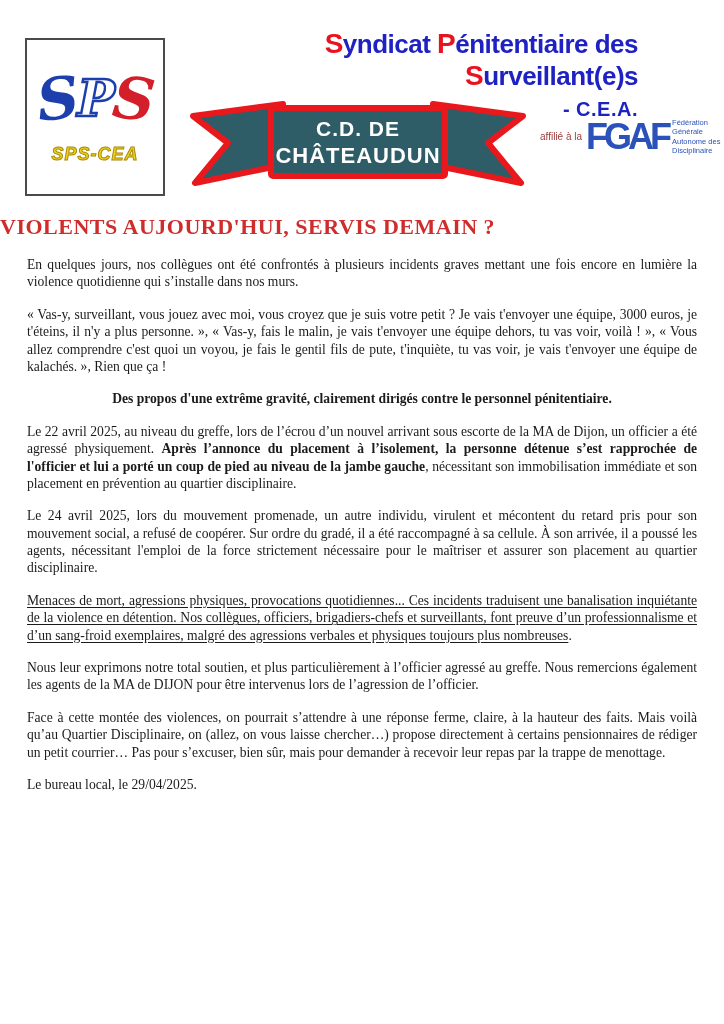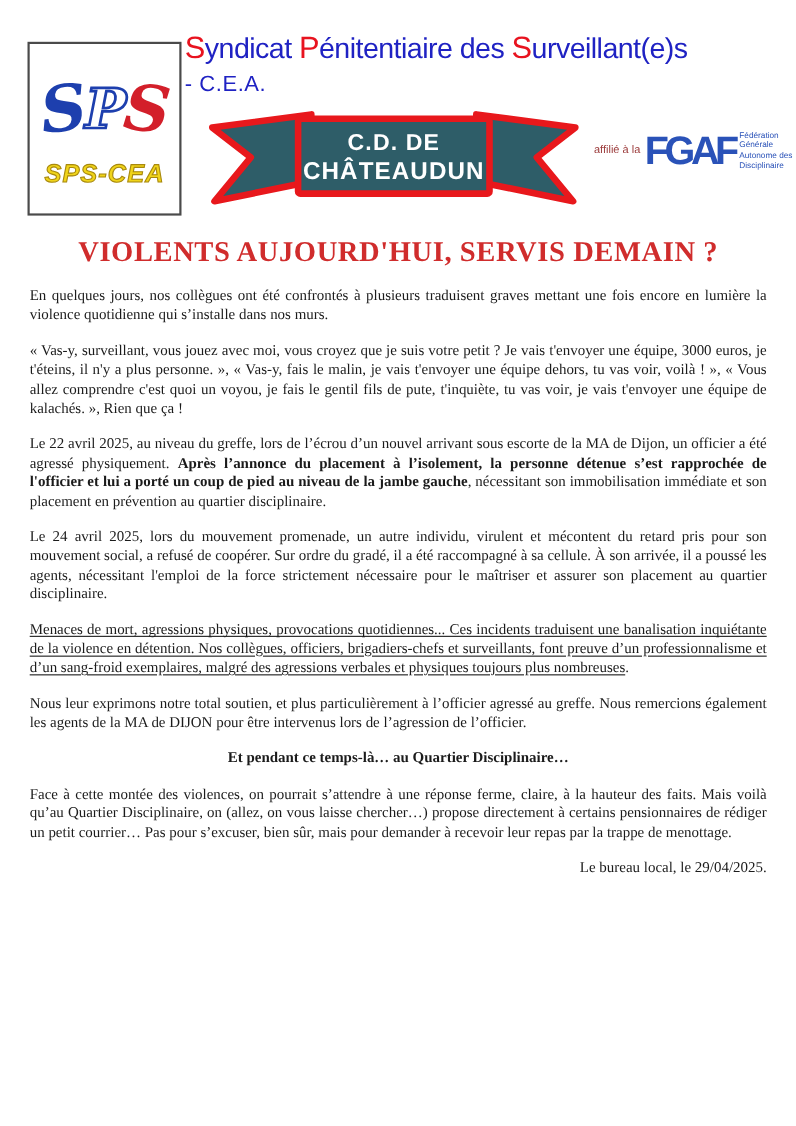--- a/index.html
+++ b/index.html
@@ -32,30 +32,30 @@
   }
   .sps-letters span { display:inline-block; }
   .sps-s1 { color:#1d3fae; transform:rotate(-6deg); }
   .sps-p  { color:#ffffff; -webkit-text-stroke:2.5px #1d3fae;
             text-shadow:0 0 1px #1d3fae; font-size:50px; transform:translateY(-3px); }
   .sps-s2 { color:#d31f2a; transform:rotate(6deg); }
   .sps-caption {
     margin-top:16px;
     font-family:"Liberation Sans", sans-serif;
     font-weight:bold; font-style:italic;
-    font-size:23px; letter-spacing:1px;
+    font-size:18px; letter-spacing:1px;
     color:#f0d419;
     -webkit-text-stroke:1px #a8890e;
   }
 
   .org-title {
     position:absolute; left:168px; top:28px; width:470px;
-    text-align:left;
+    text-align:right;
     font-family:"Liberation Sans", sans-serif;
-    font-weight:normal;
+    font-weight:bold;
   }
   .org-line1 { font-size:26px; color:#1f22c3; letter-spacing:-0.5px; }
   .org-line1 .cap { color:#e8131f; font-size:28px; }
   .org-line2 { font-size:20px; color:#1f22c3; margin-top:6px; letter-spacing:0.5px; }
 
   .ribbon { position:absolute; left:183px; top:86px; width:350px; height:112px; }
   .ribbon text {
     font-family:"Liberation Sans", sans-serif;
     font-weight:bold; fill:#ffffff; letter-spacing:1px;
   }
@@ -68,35 +68,35 @@
   .fgaf-affil { font-size:10px; font-weight:normal; color:#9b3a3a; white-space:nowrap; }
   .fgaf-acronym {
     font-size:36px; font-weight:bold; color:#2a52b8;
     letter-spacing:-4px; line-height:0.9;
   }
   .fgaf-name { font-size:7.5px; color:#2a52b8; line-height:1.25; }
 
   
   .doc-title {
     margin-top:12px;
-    text-align:center;
-    font-size:26px; font-weight:bold;
+    text-align:left;
+    font-size:22px; font-weight:bold;
     color:#d02c2c;
     letter-spacing:0.5px;
   }
   .content {
     padding:16px 27px 0 27px;
     font-size:13.6px; line-height:1.28;
     text-align:justify;
   }
   .content p { margin-bottom:15px; }
   .center-bold { text-align:center; font-weight:bold; }
   .bold { font-weight:bold; }
   .underlined { text-decoration:underline; text-underline-offset:2px; }
-  .signature { text-align:right; margin-top:14px; }
+  .signature { text-align:left; margin-top:14px; }
 </style>
 </head>
 <body>
 
 <div class="page">
 
   <div class="header">
 
     <div class="sps-logo">
       <div class="sps-letters">
@@ -129,24 +129,24 @@
         <span>Autonome des</span><br>
         <span>Disciplinaire</span>
       </span>
     </div>
 
   </div>
 
   <h1 class="doc-title">VIOLENTS AUJOURD'HUI, SERVIS DEMAIN ?</h1>
 
   <div class="content">
-    <p>En quelques jours, nos collègues ont été confrontés à plusieurs traduisent graves mettant une fois encore en lumière la violence quotidienne qui s’installe dans nos murs.</p>
+    <p>En quelques jours, nos collègues ont été confrontés à plusieurs incidents graves mettant une fois encore en lumière la violence quotidienne qui s’installe dans nos murs.</p>
     <p>« Vas-y, surveillant, vous jouez avec moi, vous croyez que je suis votre petit ? Je vais t'envoyer une équipe, 3000 euros, je t'éteins, il n'y a plus personne. », « Vas-y, fais le malin, je vais t'envoyer une équipe dehors, tu vas voir, voilà ! », « Vous allez comprendre c'est quoi un voyou, je fais le gentil fils de pute, t'inquiète, tu vas voir, je vais t'envoyer une équipe de kalachés. », Rien que ça !</p>
+    <p class="center-bold">Des propos d'une extrême gravité, clairement dirigés contre le personnel pénitentiaire.</p>
     <p><span>Le 22 avril 2025, au niveau du greffe, lors de l’écrou d’un nouvel arrivant sous escorte de la MA de Dijon, un officier a été agressé physiquement. </span><span class="bold">Après l’annonce du placement à l’isolement, la personne détenue s’est rapprochée de l'officier et lui a porté un coup de pied au niveau de la jambe gauche</span><span>, nécessitant son immobilisation immédiate et son placement en prévention au quartier disciplinaire.</span></p>
     <p>Le 24 avril 2025, lors du mouvement promenade, un autre individu, virulent et mécontent du retard pris pour son mouvement social, a refusé de coopérer. Sur ordre du gradé, il a été raccompagné à sa cellule. À son arrivée, il a poussé les agents, nécessitant l'emploi de la force strictement nécessaire pour le maîtriser et assurer son placement au quartier disciplinaire.</p>
     <p><span class="underlined">Menaces de mort, agressions physiques, provocations quotidiennes... Ces incidents traduisent une banalisation inquiétante de la violence en détention. Nos collègues, officiers, brigadiers-chefs et surveillants, font preuve d’un professionnalisme et d’un sang-froid exemplaires, malgré des agressions verbales et physiques toujours plus nombreuses</span><span>.</span></p>
     <p>Nous leur exprimons notre total soutien, et plus particulièrement à l’officier agressé au greffe. Nous remercions également les agents de la MA de DIJON pour être intervenus lors de l’agression de l’officier.</p>
-    <p class="center-bold">Et pendant ce temps-là… au Quartier Disciplinaire…</p>
     <p>Face à cette montée des violences, on pourrait s’attendre à une réponse ferme, claire, à la hauteur des faits. Mais voilà qu’au Quartier Disciplinaire, on (allez, on vous laisse chercher…) propose directement à certains pensionnaires de rédiger un petit courrier… Pas pour s’excuser, bien sûr, mais pour demander à recevoir leur repas par la trappe de menottage.</p>
     <p class="signature">Le bureau local, le 29/04/2025.</p>
   </div>
 
 </div>
 
 </body></html>

